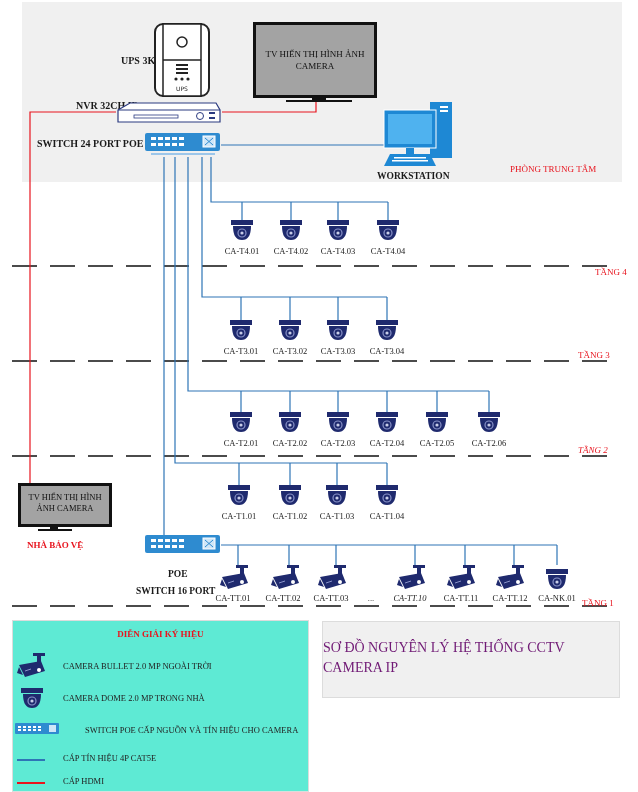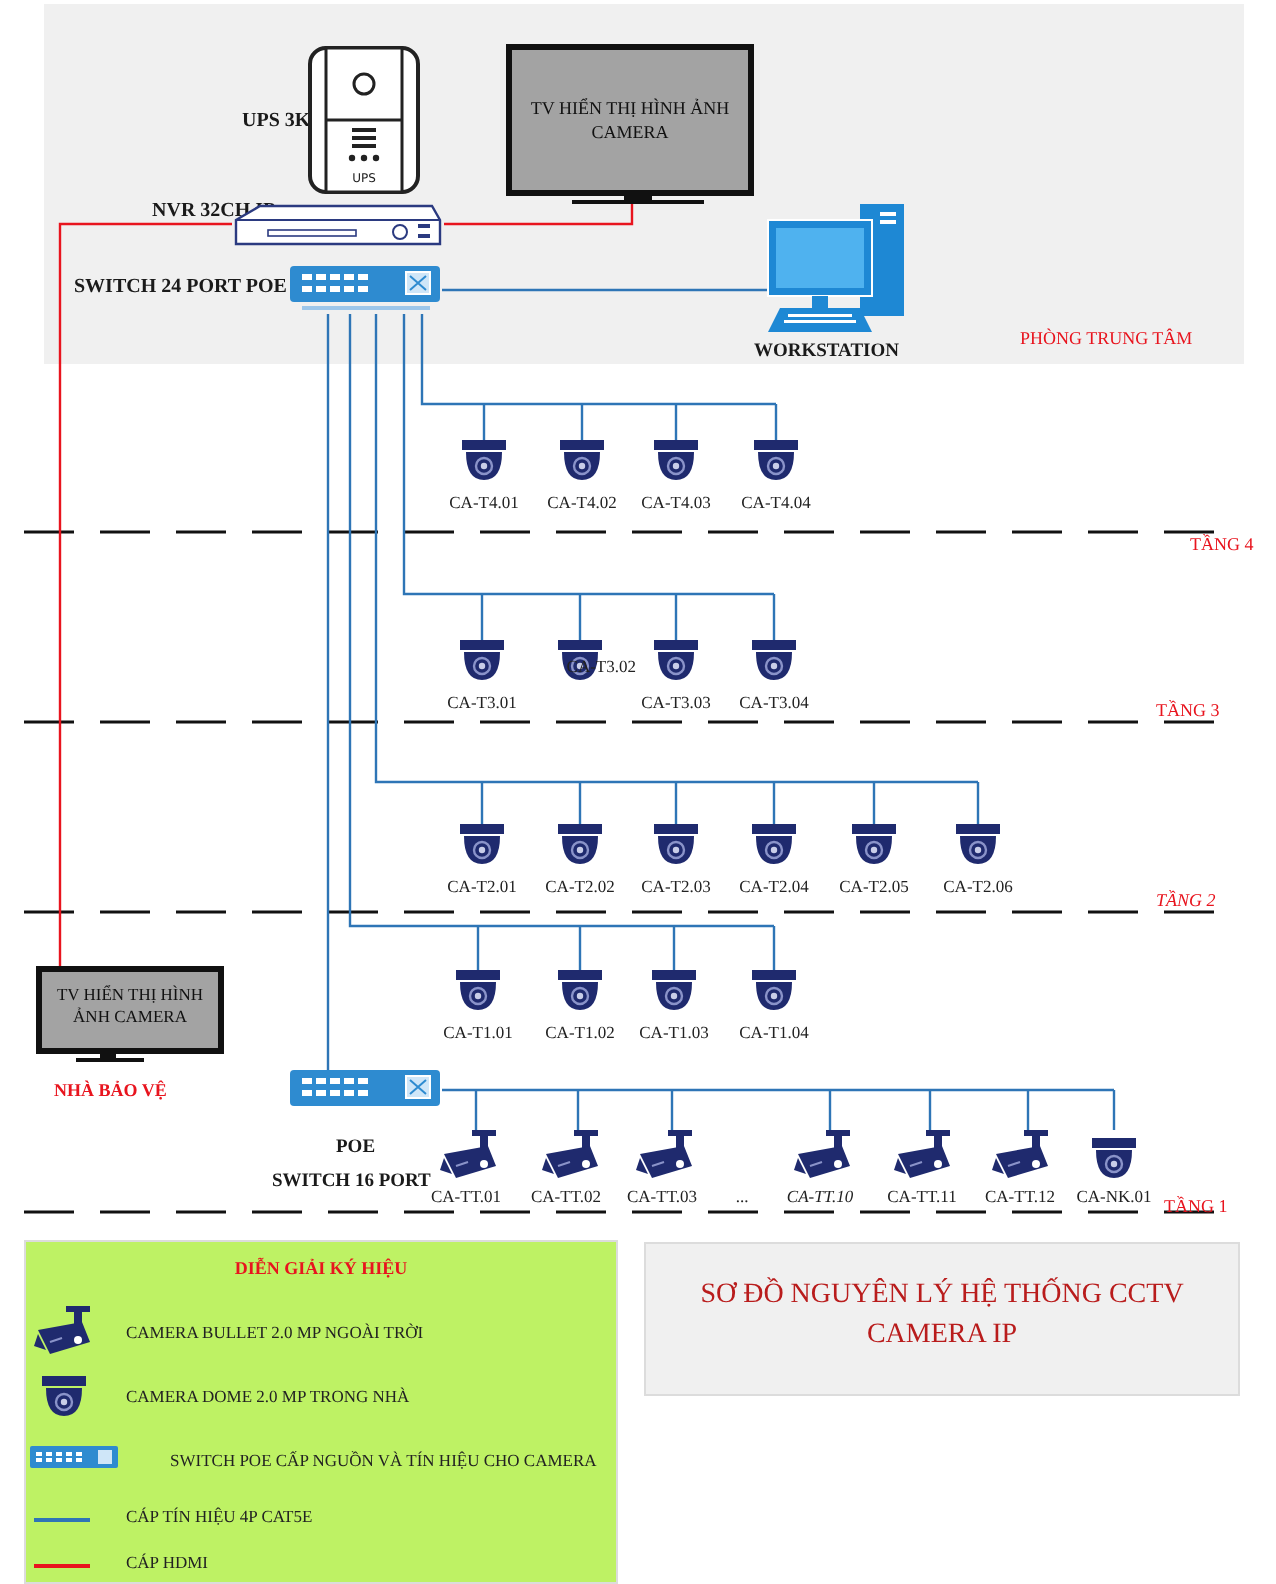--- a/index.html
+++ b/index.html
@@ -6,25 +6,25 @@
   body { width:638px; height:792px; position:relative; overflow:hidden;
          font-family:"Liberation Serif", "DejaVu Serif", serif; }
   .abs { position:absolute; }
   #room { left:22px; top:2px; width:600px; height:180px; background:#f0f0f0; }
   .lbl { position:absolute; font-size:9px; color:#222; white-space:nowrap; }
   .bold { font-weight:bold; color:#1a1a1a; }
   .red { color:#e8141e; }
   .floor-lbl { position:absolute; font-size:9px; color:#e8141e; }
   .cam-lbl { position:absolute; font-size:8.5px; color:#222; width:56px; text-align:center; white-space:nowrap; }
   svg.wires { position:absolute; left:0; top:0; }
-  .legend { left:12px; top:620px; width:295px; height:170px; background:#bef264; border:1px solid #dcdcdc; }
+  .legend { left:12px; top:620px; width:295px; height:170px; background:#5eead4; border:1px solid #dcdcdc; }
   .legend-title { position:absolute; left:0; width:100%; top:8px; text-align:center; font-size:9px; font-weight:bold; color:#e8141e; }
   .legend-item-text { position:absolute; left:50px; font-size:8.5px; color:#222; white-space:nowrap; }
   .title-box { left:322px; top:621px; width:296px; height:75px; background:#f0f0f0; border:1px solid #dcdcdc; }
-  .title-text { position:absolute; left:0; width:100%; top:16px; text-align:center; font-size:14px; color:#b91c1c; line-height:20px; }
+  .title-text { position:absolute; left:0; width:100%; top:16px; text-align:left; font-size:14px; color:#701a75; line-height:20px; }
   .tv { position:absolute; background:#a3a3a3; border:3px solid #111; box-sizing:border-box; }
   .tv-text { position:absolute; left:0; right:0; text-align:center; font-size:9px; color:#111; line-height:11px; }
 </style>
 </head>
 <body>
 
 <div id="room" class="abs"></div>
 
 <svg class="wires" width="638" height="792">
   <g id="floor-lines">
@@ -202,21 +202,21 @@
 <div class="floor-lbl" style="left:578px;top:350px;">TẦNG 3</div>
 <div class="floor-lbl" style="left:578px;top:445px;font-style:italic;">TẦNG 2</div>
 <div class="floor-lbl" style="left:582px;top:598px;">TẦNG 1</div>
 
 <div id="cam-labels">
     <div class="cam-lbl" style="left: 214px; top: 246px;">CA-T4.01</div>
     <div class="cam-lbl" style="left: 263px; top: 246px;">CA-T4.02</div>
     <div class="cam-lbl" style="left: 310px; top: 246px;">CA-T4.03</div>
     <div class="cam-lbl" style="left: 360px; top: 246px;">CA-T4.04</div>
     <div class="cam-lbl" style="left: 213px; top: 346px;">CA-T3.01</div>
-    <div class="cam-lbl" style="left: 262px; top: 328px; text-align: right;">CA-T3.02</div>
+    <div class="cam-lbl" style="left: 262px; top: 346px;">CA-T3.02</div>
     <div class="cam-lbl" style="left: 310px; top: 346px;">CA-T3.03</div>
     <div class="cam-lbl" style="left: 359px; top: 346px;">CA-T3.04</div>
     <div class="cam-lbl" style="left: 213px; top: 438px;">CA-T2.01</div>
     <div class="cam-lbl" style="left: 262px; top: 438px;">CA-T2.02</div>
     <div class="cam-lbl" style="left: 310px; top: 438px;">CA-T2.03</div>
     <div class="cam-lbl" style="left: 359px; top: 438px;">CA-T2.04</div>
     <div class="cam-lbl" style="left: 409px; top: 438px;">CA-T2.05</div>
     <div class="cam-lbl" style="left: 461px; top: 438px;">CA-T2.06</div>
     <div class="cam-lbl" style="left: 211px; top: 511px;">CA-T1.01</div>
     <div class="cam-lbl" style="left: 262px; top: 511px;">CA-T1.02</div>

